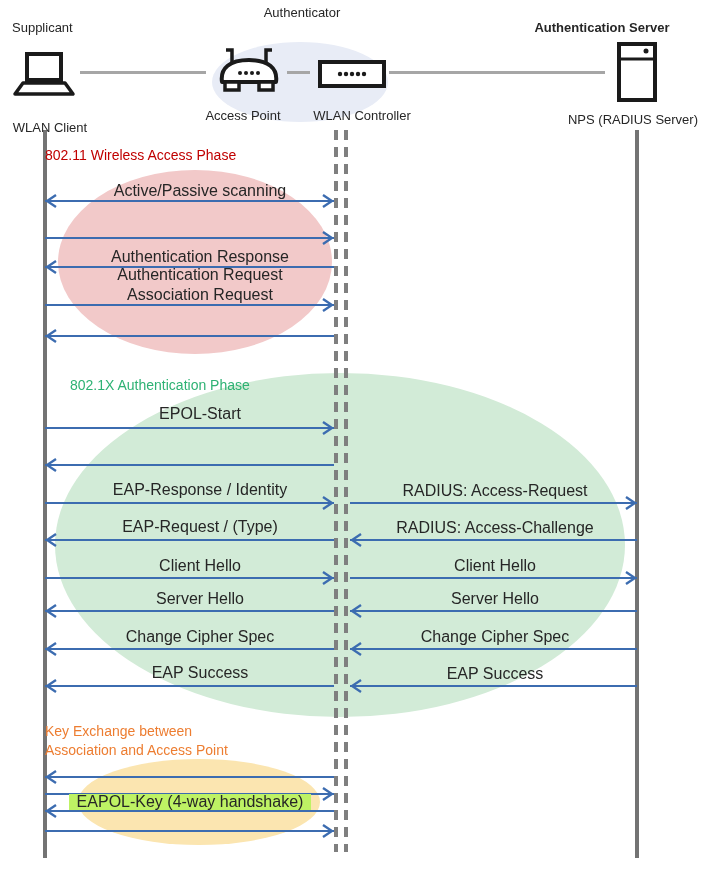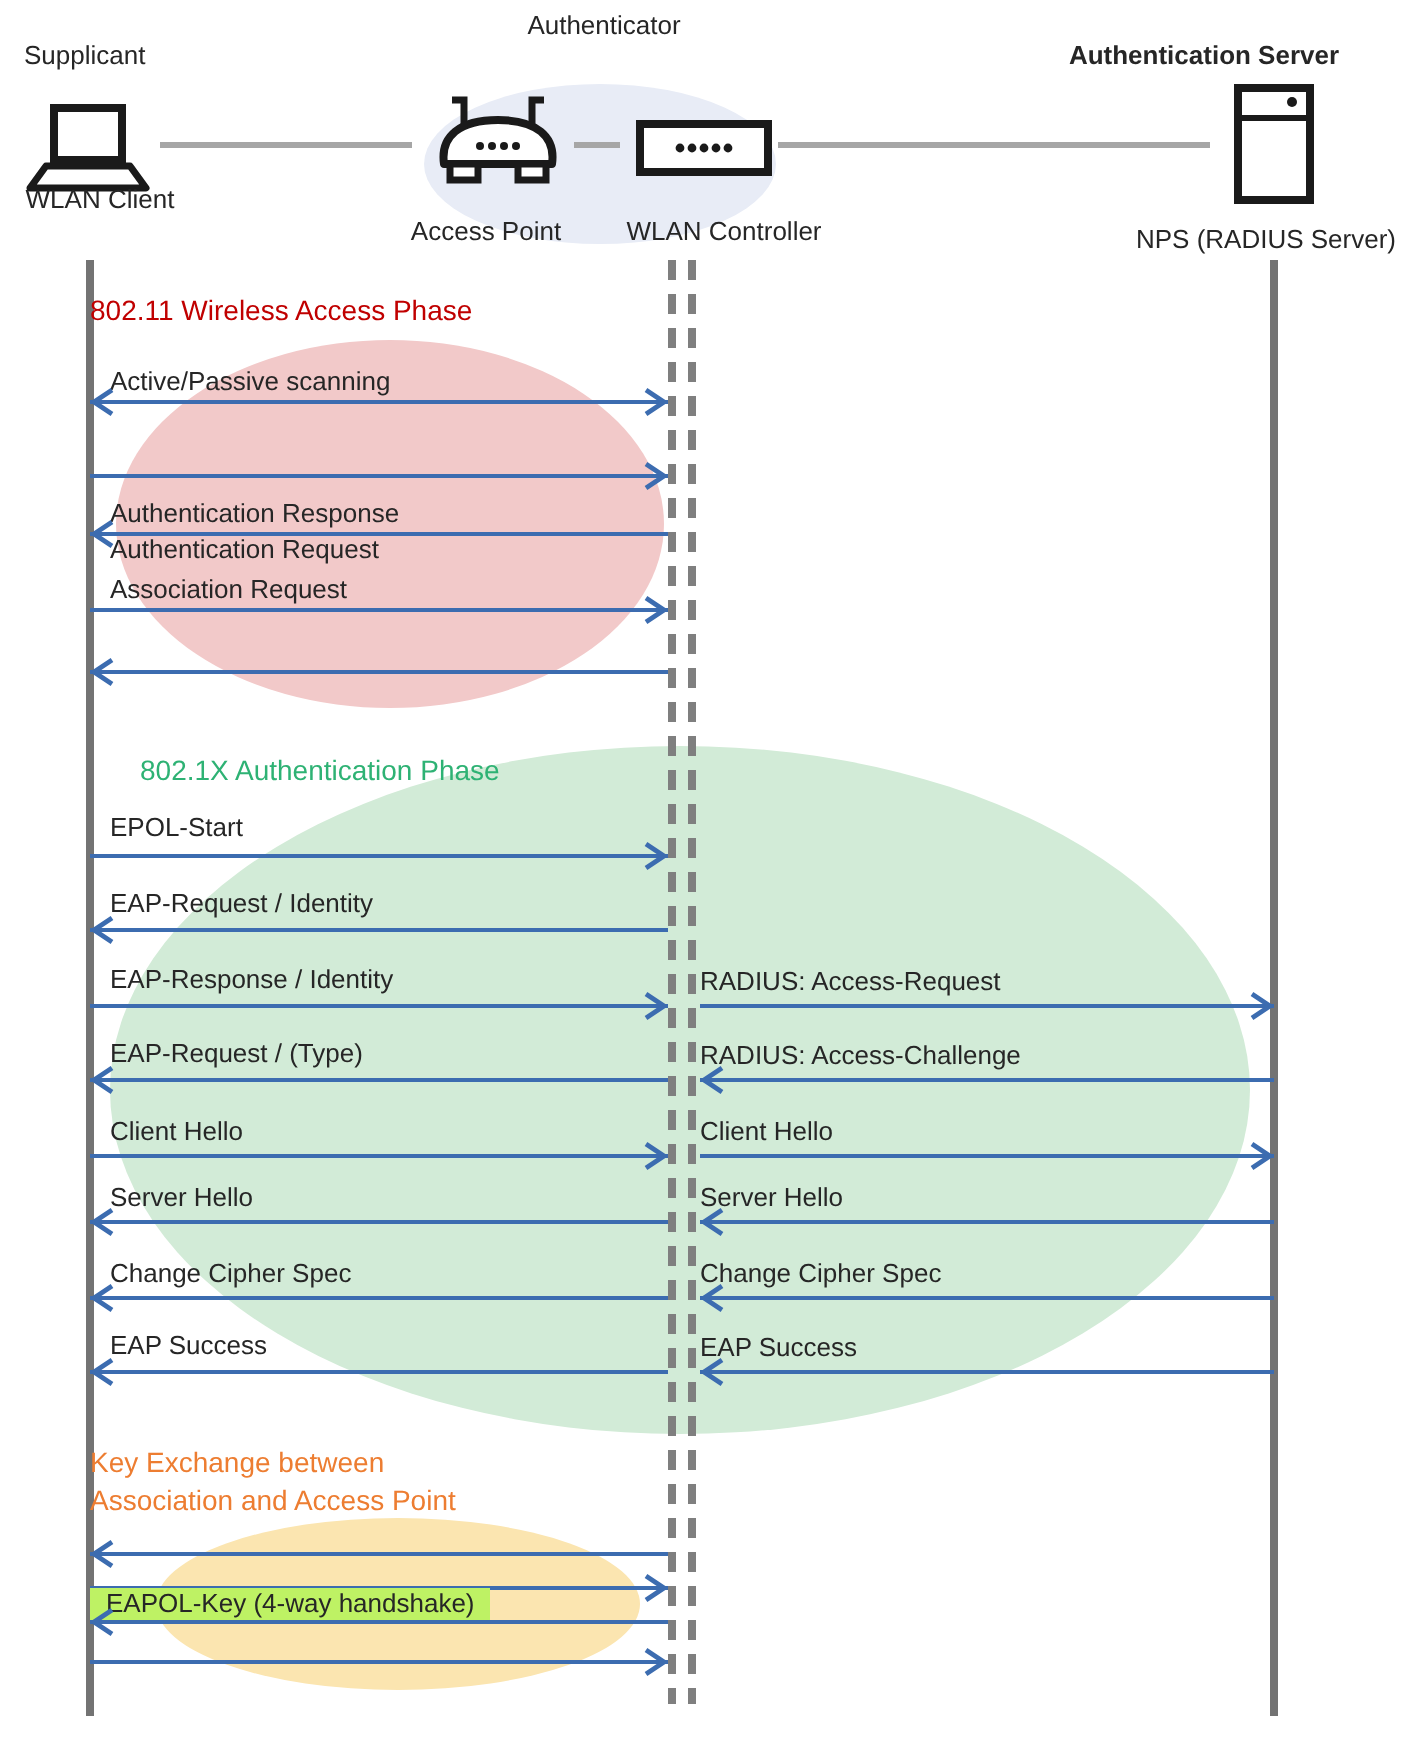--- a/index.html
+++ b/index.html
@@ -10,21 +10,21 @@
     --ink:#262626;
   }
   html,body{margin:0;padding:0;background:#fff;}
   #stage{
     position:relative;width:713px;height:875px;background:#fff;overflow:hidden;
     font-family:"Liberation Sans",sans-serif;color:var(--ink);
   }
   .abs{position:absolute;}
   .lbl{font-size:13px;line-height:16px;white-space:nowrap;}
   .center{text-align:center;}
-  .msg-label{position:absolute;font-size:13px;line-height:16px;color:var(--ink);}
+  .msg-label{position:absolute;font-size:16px;line-height:16px;text-align:center;color:var(--ink);}
   .msg-arrow{position:absolute;height:14px;}
   .phase-title{position:absolute;font-size:14px;line-height:18px;text-align:left;white-space:nowrap;}
   .ellipse{position:absolute;border-radius:50%;}
   .lifeline-solid{position:absolute;width:4px;background:var(--lifeline);}
   .lifeline-dashed{
     position:absolute;width:4px;
     background:repeating-linear-gradient(to bottom,var(--dash) 0px,var(--dash) 10px,transparent 10px,transparent 17px);
   }
   .connector{position:absolute;height:3px;background:var(--connector);}
   .pill{display:inline-block;background:#bef264;padding:0 8px;}
@@ -89,21 +89,21 @@
   </div>
 
   <div class="abs icon" style="left:617px;top:42px;">
     <svg width="40" height="60" viewBox="0 0 40 60">
       <rect x="2" y="2" width="36" height="56" fill="#fff" stroke="#1a1a1a" stroke-width="4"></rect>
       <line x1="4" y1="17" x2="36" y2="17" stroke="#1a1a1a" stroke-width="3"></line>
       <circle cx="29" cy="9" r="2.5" fill="#1a1a1a"></circle>
     </svg>
   </div>
 
-  <div class="abs lbl center" style="left:0px;top:92px;width:100px;">WLAN Client</div>
+  <div class="abs lbl center" style="left:0px;top:120px;width:100px;">WLAN Client</div>
   <div class="abs lbl center" style="left:193px;top:108px;width:100px;">Access Point</div>
   <div class="abs lbl center" style="left:302px;top:108px;width:120px;">WLAN Controller</div>
   <div class="abs lbl center" style="left:558px;top:112px;width:150px;">NPS (RADIUS Server)</div>
 
   <div class="phase-title" style="left:45px;top:146px;width:290px;color:#C00000;">802.11 Wireless Access Phase</div>
 
   <div class="msg-label" style="left:55px;top:183px;width:290px;">Active/Passive scanning</div>
   <div class="msg-arrow" style="left:45px;top:194px;width:289px;"><svg width="289" height="14" viewBox="0 0 289 14">
         <line x1="0" y1="7" x2="289" y2="7"></line>
         <polyline points="278,1 287,7 278,13"></polyline>
@@ -134,21 +134,20 @@
       </svg></div>
 
   <div class="phase-title" style="left:70px;top:376px;width:290px;color:#2EB274;">802.1X Authentication Phase</div>
 
   <div class="msg-label" style="left:55px;top:406px;width:290px;">EPOL-Start</div>
   <div class="msg-arrow" style="left:45px;top:421px;width:289px;"><svg width="289" height="14" viewBox="0 0 289 14">
         <line x1="0" y1="7" x2="289" y2="7"></line>
         <polyline points="278,1 287,7 278,13"></polyline>
       </svg></div>
 
-  <div class="msg-label" style="left:55px;top:444px;width:290px;">EAP-Request / Identity</div>
   <div class="msg-arrow" style="left:45px;top:458px;width:289px;"><svg width="289" height="14" viewBox="0 0 289 14">
         <line x1="0" y1="7" x2="289" y2="7"></line>
         <polyline points="11,1 2,7 11,13"></polyline>
       </svg></div>
 
   <div class="msg-label" style="left:55px;top:482px;width:290px;">EAP-Response / Identity</div>
   <div class="msg-arrow" style="left:45px;top:496px;width:289px;"><svg width="289" height="14" viewBox="0 0 289 14">
         <line x1="0" y1="7" x2="289" y2="7"></line>
         <polyline points="278,1 287,7 278,13"></polyline>
       </svg></div>

